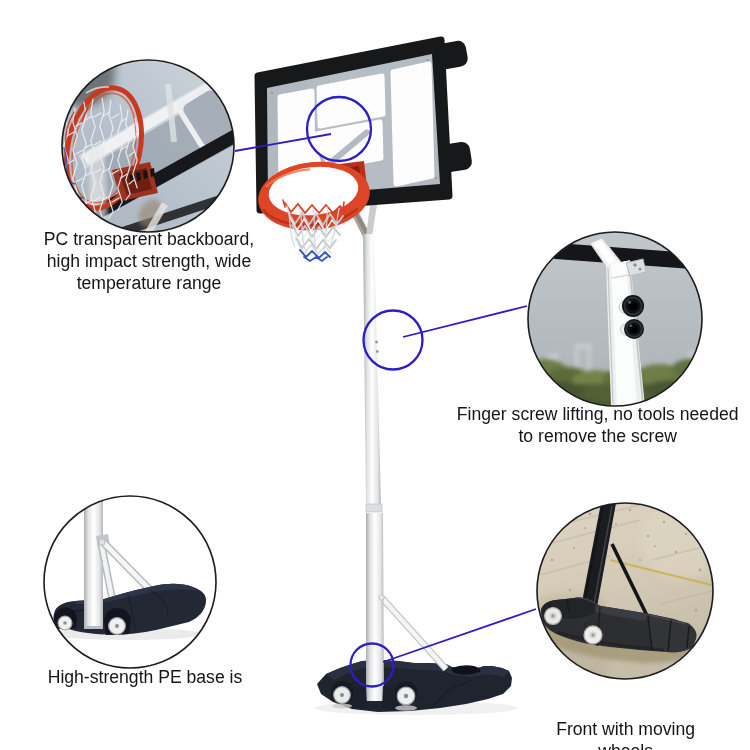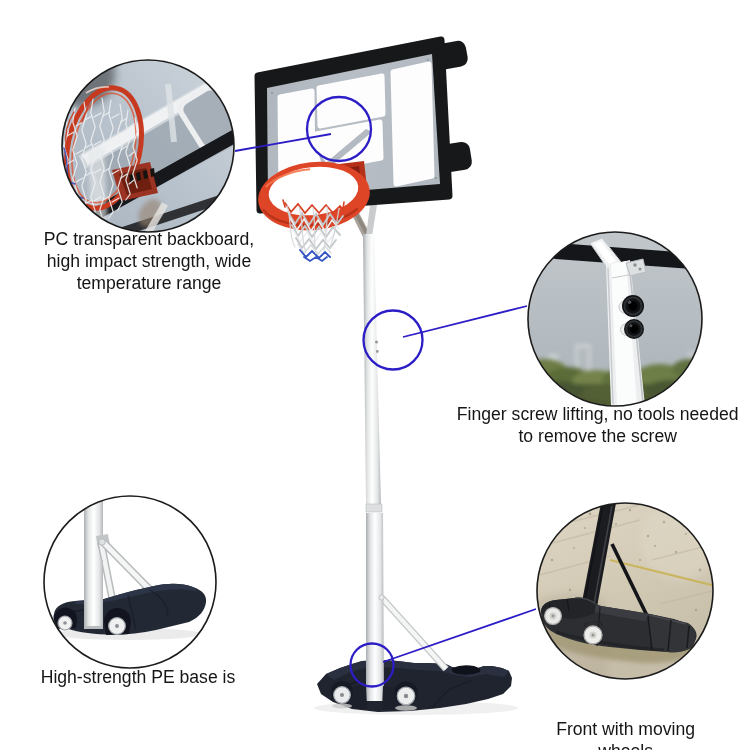--- a/index.html
+++ b/index.html
@@ -426,20 +426,20 @@
 
 <div class="caption" style="left:-11px;top:227.5px;width:320px;">
   <div>PC transparent backboard,</div>
   <div>high impact strength, wide</div>
   <div>temperature range</div>
 </div>
 <div class="caption" style="left:427.7px;top:403px;width:340px;">
   <div>Finger screw lifting, no tools needed</div>
   <div>to remove the screw</div>
 </div>
-<div class="caption" style="left:18px;top:666px;width:240px;line-height:23px;">
+<div class="caption" style="left:25px;top:666px;width:240px;line-height:23px;">
   <div>High-strength PE base is</div>
 </div>
 <div class="caption" style="left:525.6px;top:685.5px;width:200px;margin-top:32px;">
   <div>Front with moving</div>
   <div>wheels</div>
 </div>
 </div>
 
 </body></html>

